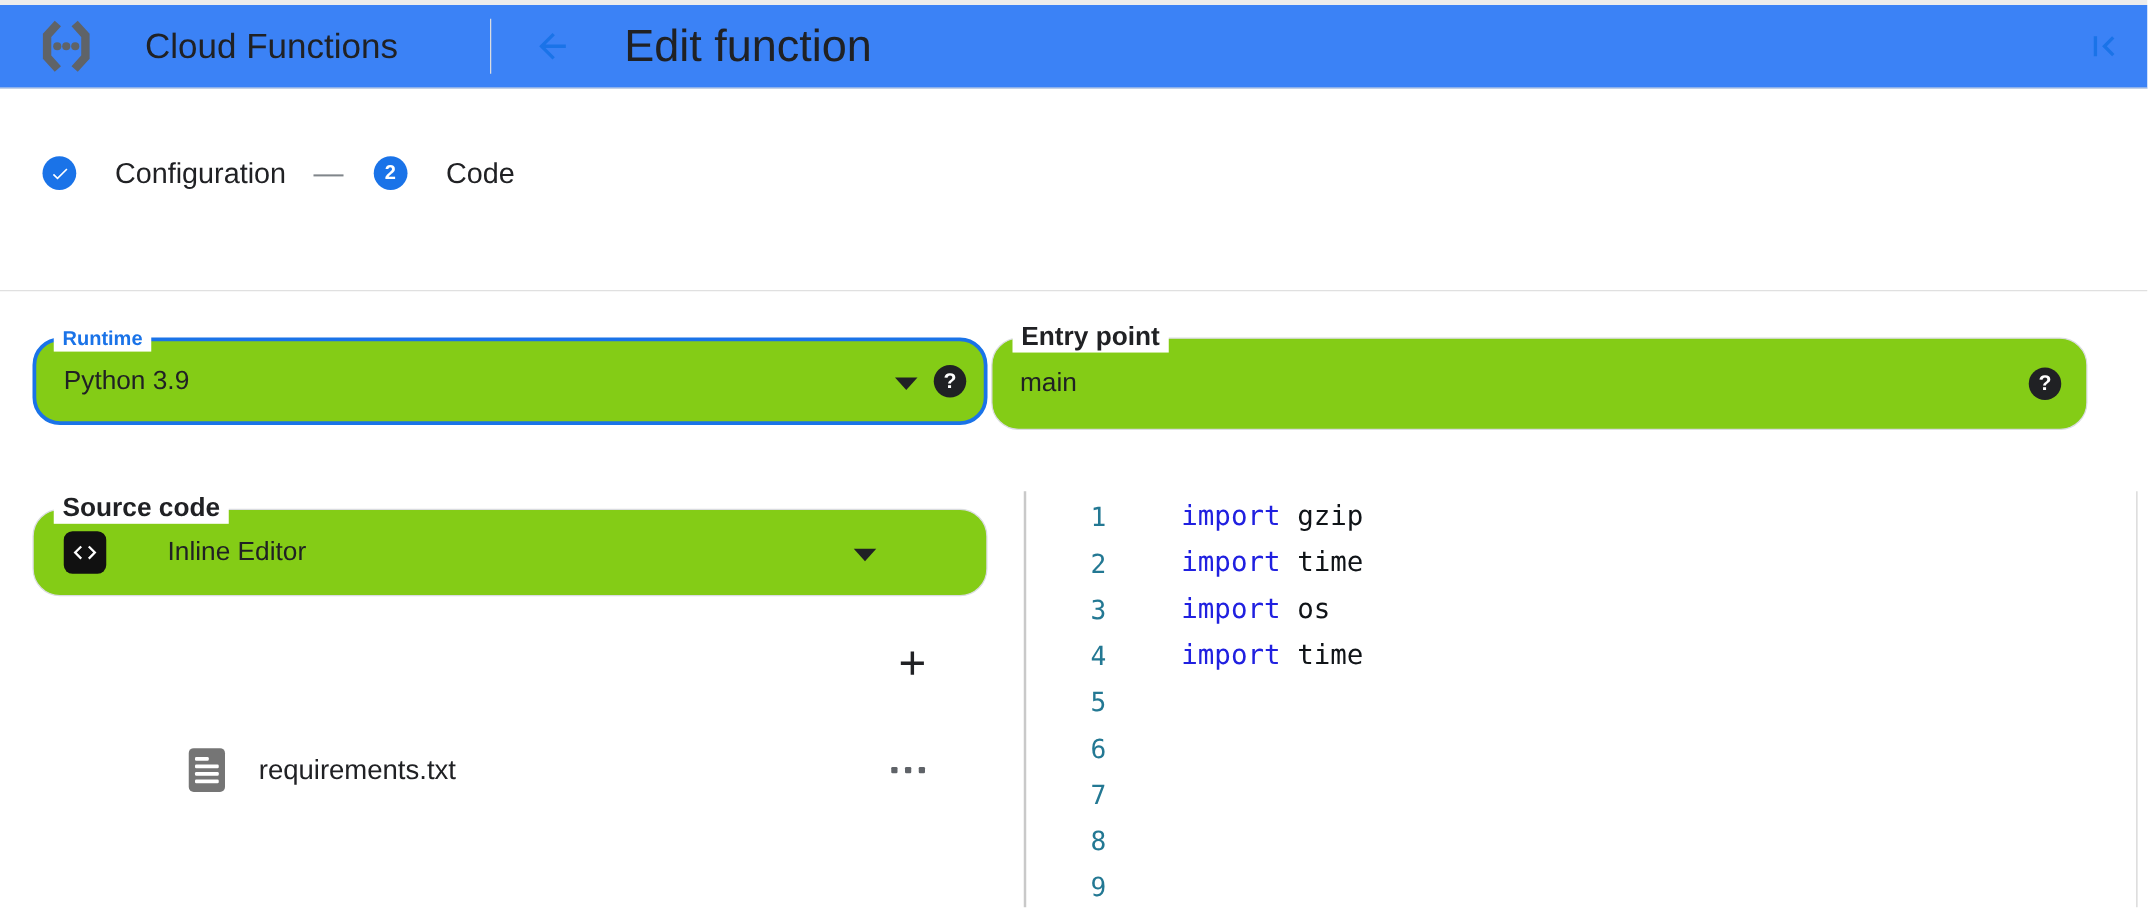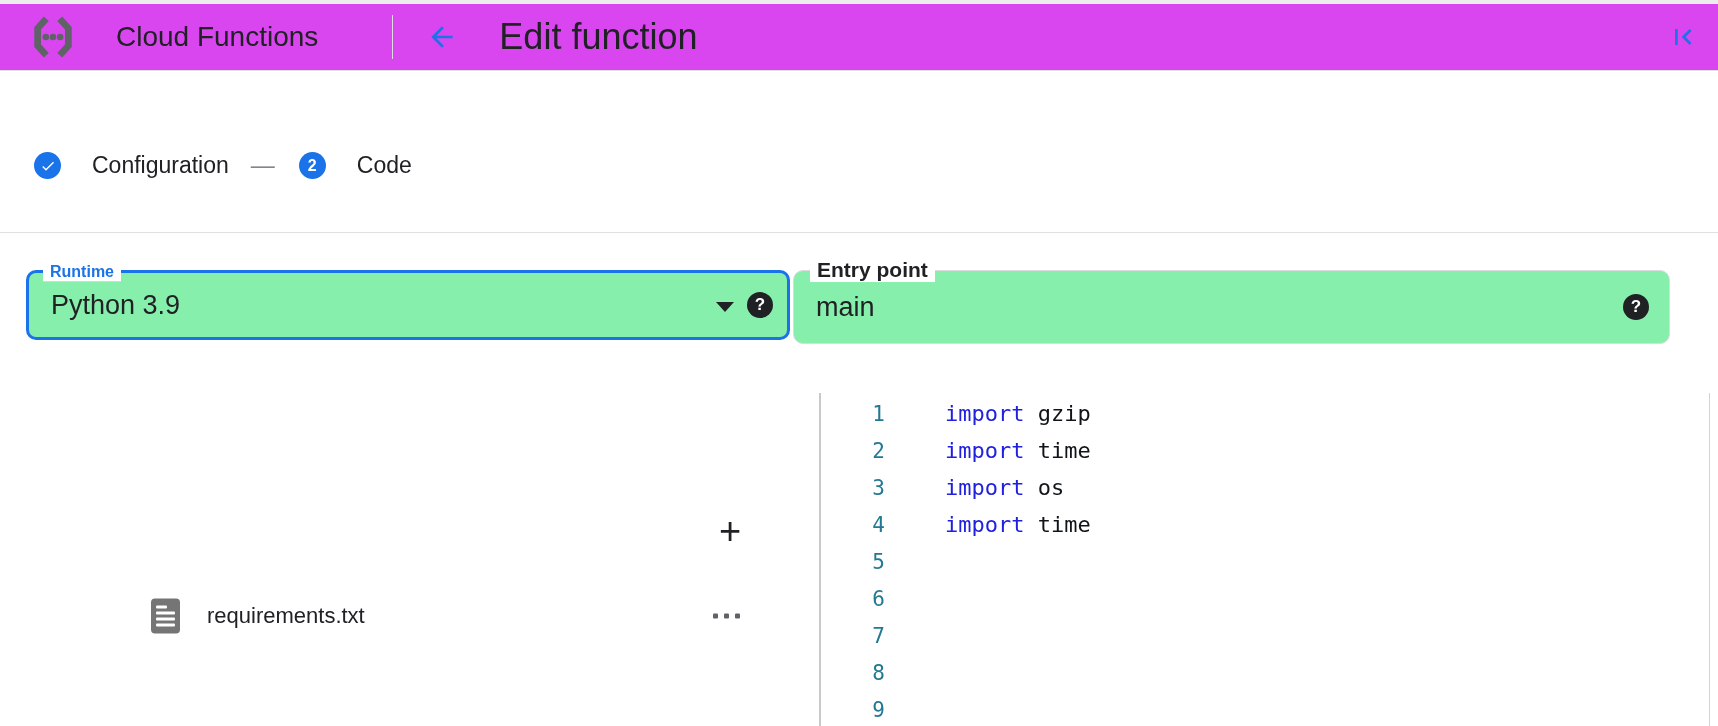--- a/index.html
+++ b/index.html
@@ -11,45 +11,45 @@
     --sel:#e8eefb;
     --gicon:#757575;
     --dots:#5f6368;
   }
   *{box-sizing:border-box;margin:0;padding:0}
   body{font-family:"Liberation Sans",sans-serif;background:#fff;color:var(--text)}
   #app{position:relative;width:1718px;height:726px;background:#fff;overflow:hidden}
 
   
   .topstrip{position:absolute;top:0;left:0;width:100%;height:4px;background:#ececec}
-  .header{position:absolute;top:4px;left:0;width:100%;height:67px;background:#d946ef;
+  .header{position:absolute;top:4px;left:0;width:100%;height:67px;background:#3b82f6;
           border-bottom:1px solid #e0e0e0;display:flex;align-items:center}
   .logo{width:46px;height:46px;margin-left:30px;flex:0 0 auto}
   .prod-title{font-size:28px;color:var(--text);margin-left:40px;white-space:nowrap}
   .vdivider{width:1px;height:44px;background:#dadce0;margin-left:74px}
   .back-btn{margin-left:32px;width:34px;height:34px;display:flex;align-items:center;justify-content:center;cursor:pointer}
   .page-title{font-size:36px;color:var(--text);margin-left:40px;white-space:nowrap}
   .collapse-btn{position:absolute;right:18px;top:50%;transform:translateY(-50%);
                 width:34px;height:34px;display:flex;align-items:center;justify-content:center;cursor:pointer}
 
   
-  .stepper{position:absolute;top:125px;left:34px;height:54px;display:flex;align-items:flex-end}
+  .stepper{position:absolute;top:125px;left:34px;height:54px;display:flex;align-items:flex-start}
   .step-circle{width:27px;height:27px;border-radius:50%;background:var(--blue);
                display:flex;align-items:center;justify-content:center;flex:0 0 auto}
   .step-circle .num{color:#fff;font-size:16px;font-weight:bold}
   .step-label{font-size:23px;color:var(--text);margin-left:31px;white-space:nowrap}
   .step-dash{color:#80868b;font-size:24px;margin:0 24px 0 22px}
   .sect-divider{position:absolute;top:232px;left:0;width:100%;height:1px;background:#e0e0e0}
 
   
-  .field{position:absolute;background:#86efac;border-radius:10px}
+  .field{position:absolute;background:#84cc16;border-radius:22px}
   .field .flabel{position:absolute;top:0;transform:translateY(-54%);left:16px;
                  background:#fff;padding:0 7px;font-size:16px;white-space:nowrap}
   .field .fvalue{position:absolute;left:22px;top:50%;transform:translateY(-50%);
-                 font-size:27px;color:var(--text);white-space:nowrap}
+                 font-size:21px;color:var(--text);white-space:nowrap}
   .runtime-field{left:26px;top:270px;width:764px;height:70px;border:3px solid var(--blue)}
   .runtime-field .flabel{color:var(--blue);font-weight:bold;left:14px}
   .entry-field{left:793px;top:270px;width:877px;height:74px;border:1px solid var(--border)}
   .entry-field .flabel,.source-field .flabel{color:var(--text);font-weight:bold;font-size:21px}
   .source-field{left:26px;top:407px;width:764px;height:70px;border:1px solid var(--border)}
 
   .caret{position:absolute;top:50%;transform:translateY(-30%);width:0;height:0;
          border-left:9px solid transparent;border-right:9px solid transparent;
          border-top:10px solid #202124;cursor:pointer}
   .help{position:absolute;top:50%;transform:translateY(-50%);width:26px;height:26px;border-radius:50%;
@@ -142,20 +142,30 @@
     <span class="caret" style="right:53px"></span>
     <span class="help" style="right:14px">?</span>
   </div>
 
   <div class="field entry-field">
     <span class="flabel">Entry point</span>
     <span class="fvalue">main</span>
     <span class="help" style="right:20px">?</span>
   </div>
 
+  <div class="field source-field">
+    <span class="flabel">Source code</span>
+    <span class="code-badge">
+      <svg width="22" height="22" viewBox="0 0 24 24">
+        <path d="M9.4 16.6 4.8 12l4.6-4.6L8 6l-6 6 6 6 1.4-1.4zm5.2 0 4.6-4.6-4.6-4.6L16 6l6 6-6 6-1.4-1.4z" fill="#ffffff"></path>
+      </svg>
+    </span>
+    <span class="fvalue">Inline Editor</span>
+    <span class="caret" style="right:88px"></span>
+  </div>
 
   <div class="plus-btn">+</div>
 
   <div class="file-list">
       <div class="file-row">
         <span class="doc-icon">
           <i></i>
           <i></i>
           <i></i>
           <i></i>

